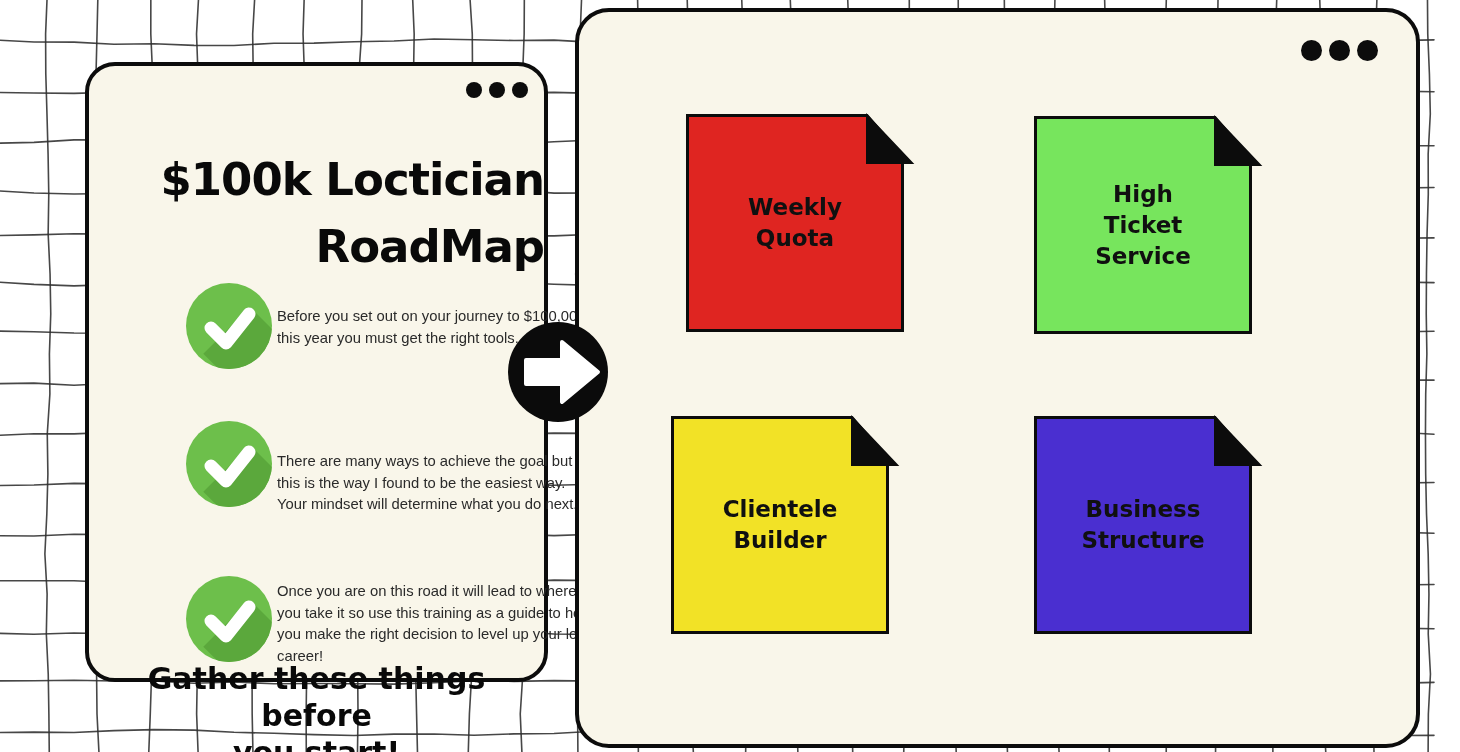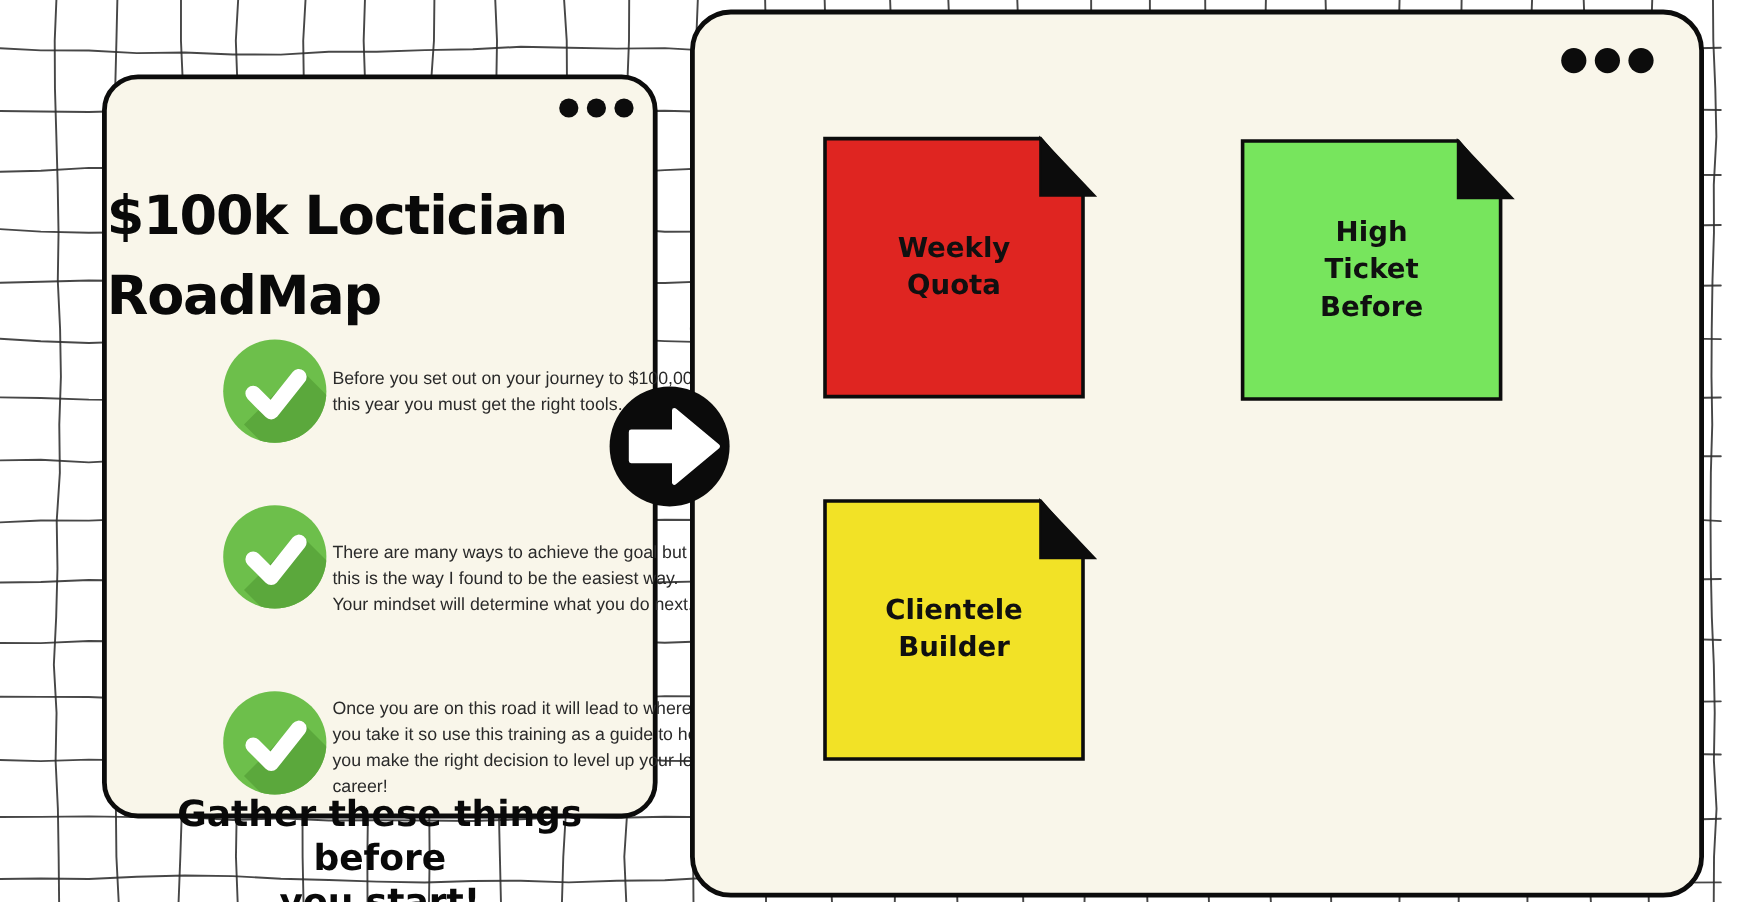--- a/index.html
+++ b/index.html
@@ -13,21 +13,21 @@
   #right-card { left:575px; top:8px;  width:845px; height:740px; border-radius:34px; }
 
   .dots { position:absolute; display:flex; gap:7px; }
   #left-card .dots  { top:16px; right:16px; }
   #right-card .dots { top:28px; right:38px; }
   .dot { border-radius:50%; background:#0c0c0c; }
   #left-card  .dot { width:16px; height:16px; }
   #right-card .dot { width:21px; height:21px; }
 
   .big-title { position:absolute; top:80px; left:0; width:100%;
-    text-align:left; white-space:pre-line;
+    text-align:right; white-space:pre-line;
     font-family:"DejaVu Sans", sans-serif; font-weight:bold;
     font-size:45px; line-height:67px; letter-spacing:-1px; color:#090909; }
 
   .check-icon { position:absolute; left:97px; width:86px; height:86px;
     border-radius:50%; background:#6dbf4b; overflow:hidden; }
   .check-shadow { position:absolute; width:200px; height:66px; background:#5ba83c;
     transform-origin:0 0; transform:translate(64px,24px) rotate(45deg); }
   .check-icon svg { position:absolute; left:0; top:0; }
 
   .check-text { position:absolute; left:188px; width:336px;
@@ -42,21 +42,21 @@
 
   .note { position:absolute; width:218px; height:218px; }
   .note svg { position:absolute; left:0; top:0; overflow:visible; }
   .note-label { position:absolute; left:0; top:0; width:218px; height:218px;
     display:flex; align-items:center; justify-content:center; text-align:center;
     white-space:pre-line; font-family:"DejaVu Sans", sans-serif; font-weight:bold;
     font-size:23px; line-height:31px; color:#101010; }
 
   #note-0 { left:107px; top:102px; }
   #note-1 { left:455px; top:104px; }
-  #note-2 { left:107px; top:404px;text-decoration:underline; }
+  #note-2 { left:92px; top:404px;text-decoration:underline; }
   #note-3 { left:455px; top:404px; }
 </style>
 </head>
 <body>
 
 <div id="stage">
 
   <svg id="grid-bg" width="1460" height="752">
       <polyline points="47.24459231538162,-6 45.59876653229114,34 45.79683883949165,74 46.968711738383625,114 48.07574705086501,154 48.77468707897584,194 48.162177519097526,234 50.06720870977134,274 50.75536553090563,314 49.39942756013245,354 49.8864328183579,394 47.26183359033493,434 47.88513902742115,474 46.82821647721219,514 44.88705148625107,554 47.118649458263306,594 46.33335804856701,634 48.234726800907566,674 48.880896288168714,714 49.28420703733053,754" fill="none" stroke="#2d2d2d" stroke-width="1.6" stroke-linecap="round" opacity="0.88"></polyline>
       <polyline points="97.94001689219564,-6 97.01970711340817,34 96.01286882858435,74 95.87893461670609,114 97.7975986504787,154 98.06195014496313,194 98.50514090495926,234 99.1840873592332,274 100.23221965637289,314 102.13656391815753,354 101.76612998637808,394 99.56555742581473,434 98.04431553929638,474 96.7733344305154,514 97.53850414245976,554 96.5355341824602,594 96.02062706662926,634 96.59068703920798,674 97.00110692261978,714 99.0350676757178,754" fill="none" stroke="#2d2d2d" stroke-width="1.6" stroke-linecap="round" opacity="0.88"></polyline>
@@ -169,27 +169,35 @@
 Quota</div>
     </div>
 
     <div id="note-1" class="note">
       <svg width="232" height="222" viewBox="0 0 232 222">
         <polygon points="1.5,1.5 181,1.5 216.5,43 216.5,216.5 1.5,216.5" stroke="#0c0c0c" stroke-width="3" fill="#77e55d"></polygon>
         <polygon points="181,1.5 226,49 181,49" fill="#0c0c0c" stroke="#0c0c0c" stroke-width="2"></polygon>
       </svg>
       <div class="note-label">High
 Ticket
-Before</div>
+Service</div>
     </div>
 
     <div id="note-2" class="note">
       <svg width="232" height="222" viewBox="0 0 232 222">
         <polygon points="1.5,1.5 181,1.5 216.5,43 216.5,216.5 1.5,216.5" stroke="#0c0c0c" stroke-width="3" fill="#f2e226"></polygon>
         <polygon points="181,1.5 226,49 181,49" fill="#0c0c0c" stroke="#0c0c0c" stroke-width="2"></polygon>
       </svg>
       <div class="note-label">Clientele
 Builder</div>
     </div>
 
+    <div id="note-3" class="note">
+      <svg width="232" height="222" viewBox="0 0 232 222">
+        <polygon points="1.5,1.5 181,1.5 216.5,43 216.5,216.5 1.5,216.5" stroke="#0c0c0c" stroke-width="3" fill="#4a2fd0"></polygon>
+        <polygon points="181,1.5 226,49 181,49" fill="#0c0c0c" stroke="#0c0c0c" stroke-width="2"></polygon>
+      </svg>
+      <div class="note-label">Business
+Structure</div>
+    </div>
   </div>
 
 </div>
 
 </body></html>

